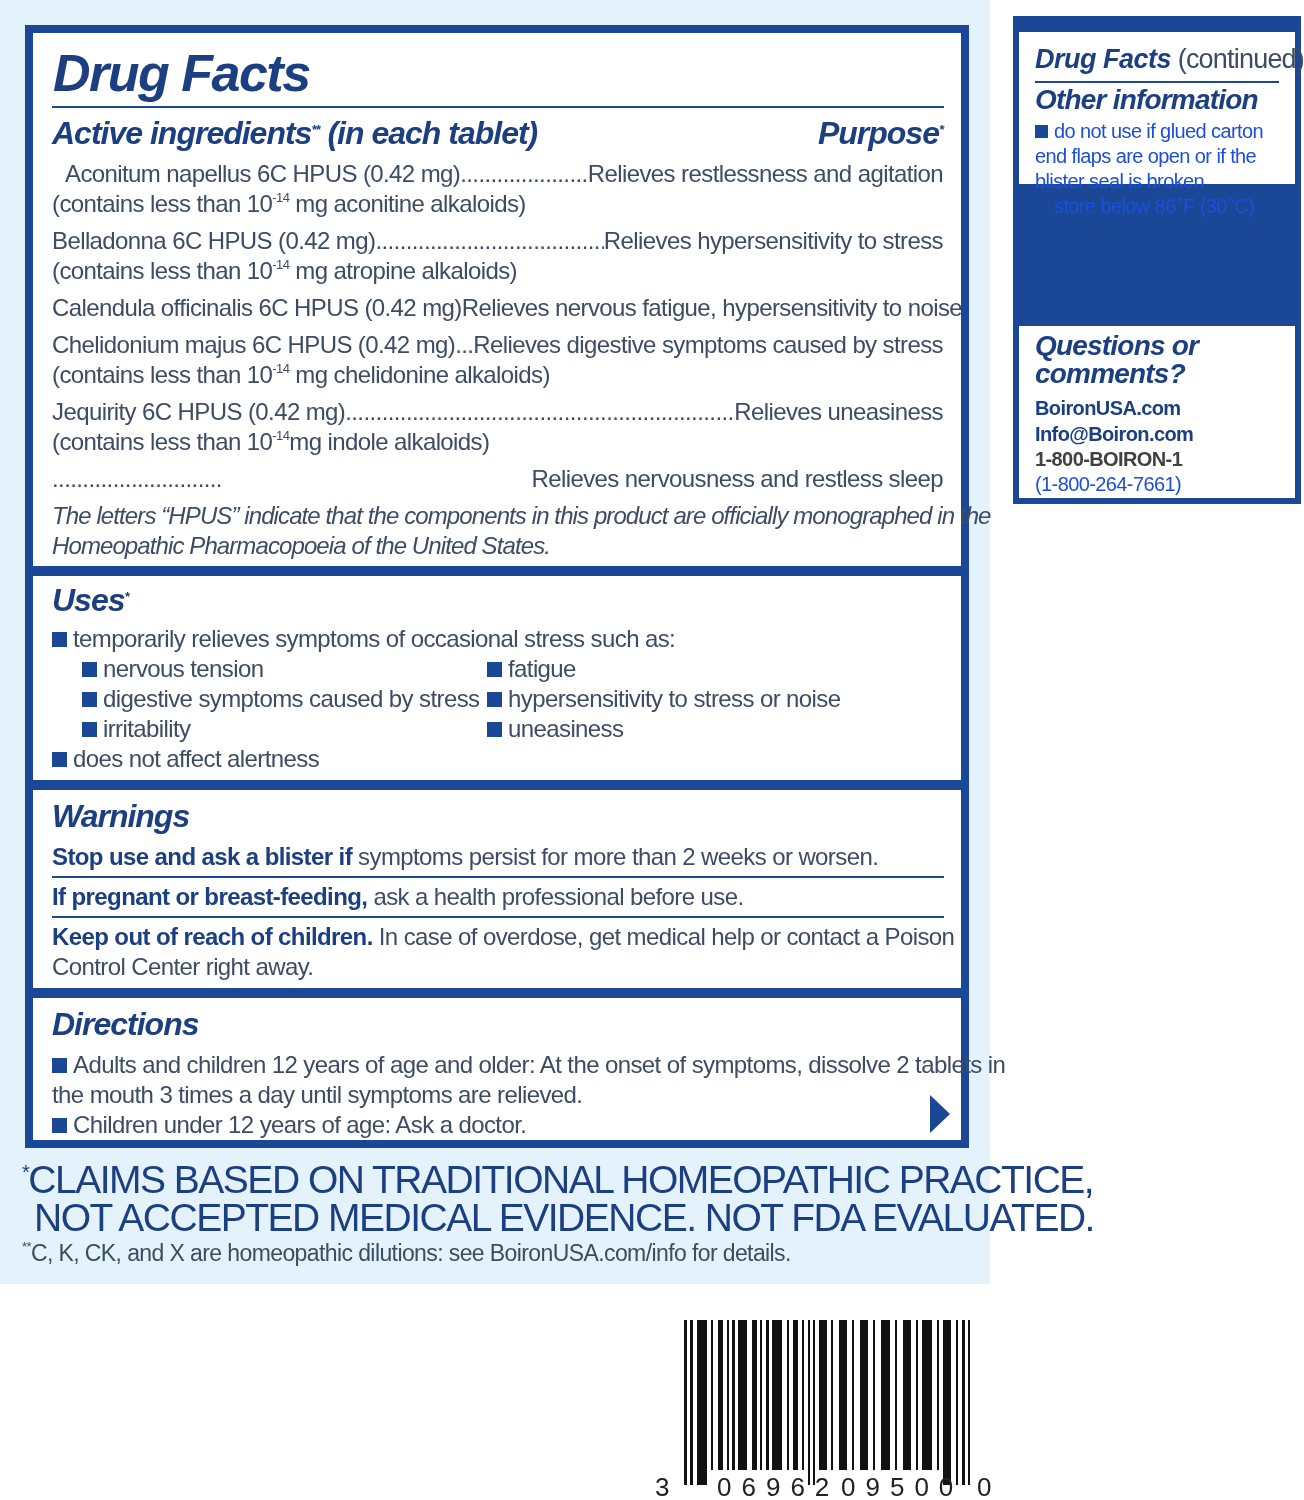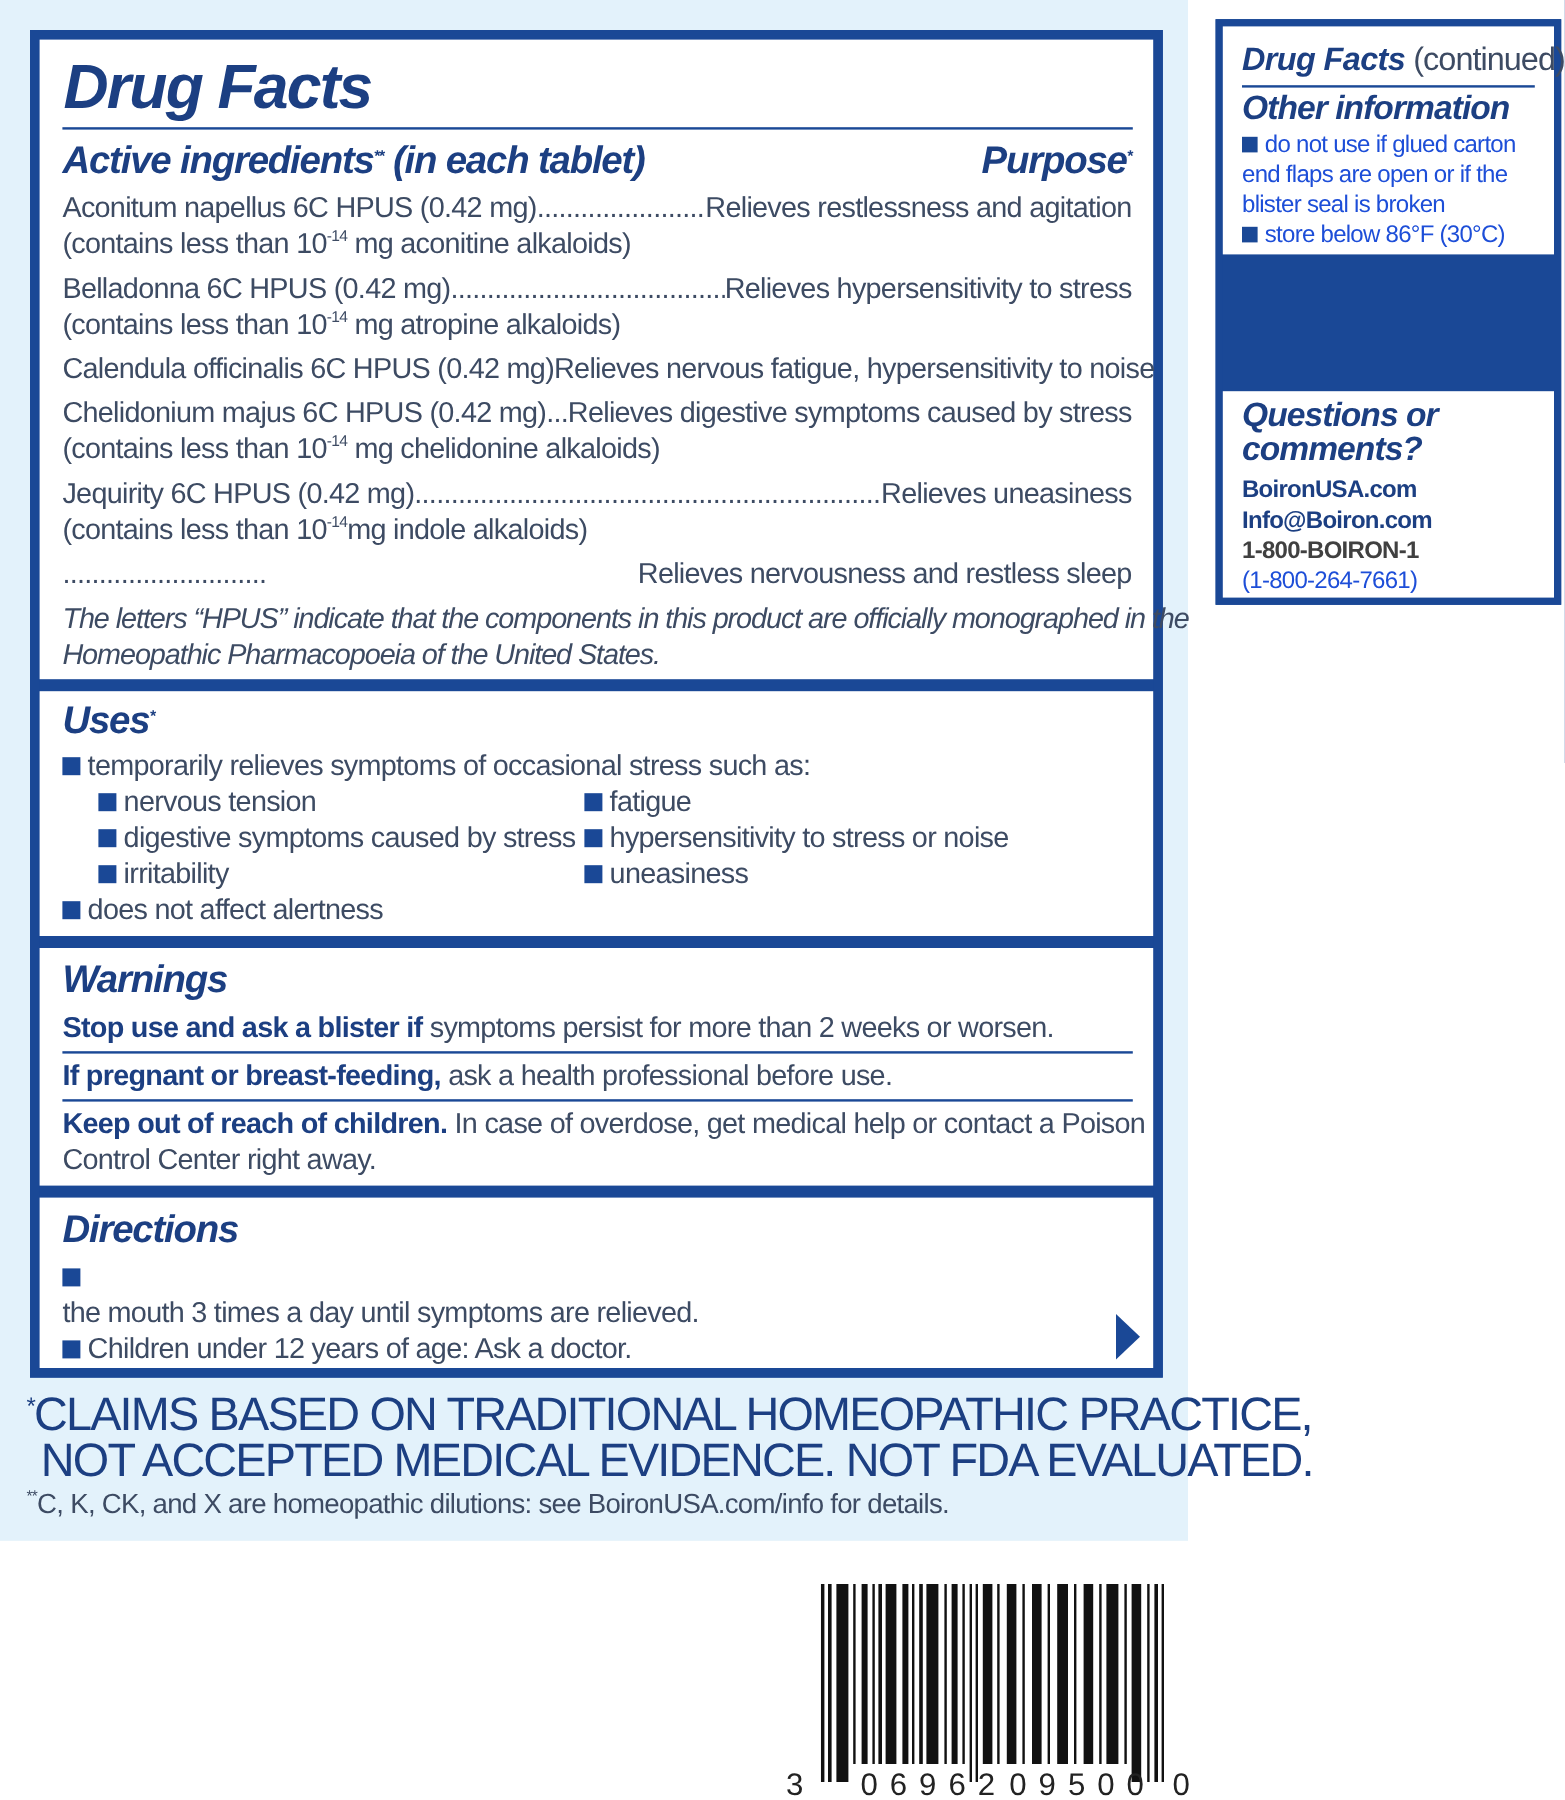--- a/index.html
+++ b/index.html
@@ -49,21 +49,21 @@
   <div class="section" style="top:0; height:533px;">
     <div class="h-title" style="position:absolute; left:20px; top:10px; font-size:52px; letter-spacing:-1.5px;">Drug Facts</div>
     <div class="rule" style="left:19px; top:73px; width:892px;"></div>
     <div class="h-title" style="position:absolute; left:19px; top:82px; font-size:32px; letter-spacing:-1px; white-space:nowrap;">
       <span>Active ingredients</span><sup>**</sup><span> (in each tablet)</span>
     </div>
     <div class="h-title" style="position:absolute; right:18px; top:82px; font-size:32px; letter-spacing:-1px; white-space:nowrap;">
       <span>Purpose</span><sup>*</sup>
     </div>
 
-    <div class="line" style="left:19px; right:18px; top:126px; display:flex;">
+    <div class="line" style="left:32px; right:18px; top:126px; display:flex;">
       <span>Aconitum napellus 6C HPUS (0.42 mg)</span>
       <span class="dots" style="flex:1; overflow:hidden;">.................................</span>
       <span>Relieves restlessness and agitation</span>
     </div>
     <div class="line" style="left:19px; top:156px;">
       <span>(contains less than 10</span><sup>-14</sup><span> mg aconitine alkaloids)</span>
     </div>
 
     <div class="line" style="left:19px; right:18px; top:193px; display:flex;">
       <span>Belladonna 6C HPUS (0.42 mg)</span>
@@ -135,39 +135,39 @@
     </div>
     <div class="rule" style="left:19px; top:126px; width:892px;"></div>
     <div class="line" style="left:19px; top:132px;">
       <b class="navy">Keep out of reach of children.</b><span> In case of overdose, get medical help or contact a Poison</span>
     </div>
     <div class="line" style="left:19px; top:162px;">Control Center right away.</div>
   </div>
 
   <div class="section" style="top:965px; height:142px;">
     <div class="h-title" style="position:absolute; left:19px; top:8px; font-size:32px; letter-spacing:-1px;">Directions</div>
-    <div class="line" style="left:19px; top:52px;"><span class="bullet"></span></div>
+    <div class="line" style="left:19px; top:52px;"><span class="bullet"></span><span>Adults and children 12 years of age and older: At the onset of symptoms, dissolve 2 tablets in</span></div>
     <div class="line" style="left:19px; top:82px;">the mouth 3 times a day until symptoms are relieved.</div>
     <div class="line" style="left:19px; top:112px;"><span class="bullet"></span><span>Children under 12 years of age: Ask a doctor.</span></div>
     <div style="position:absolute; left:897px; top:97px; width:0; height:0; border-top:19px solid transparent; border-bottom:19px solid transparent; border-left:20px solid #1a4896;"></div>
   </div>
 </div>
 
 <div class="claims" style="top:1160px;">
   <sup style="font-size:20px; vertical-align:14px;">*</sup><span>CLAIMS BASED ON TRADITIONAL HOMEOPATHIC PRACTICE,</span>
 </div>
 <div class="claims" style="top:1198px; left:34px;">
   <span>NOT ACCEPTED MEDICAL EVIDENCE. NOT FDA EVALUATED.</span>
 </div>
 <div class="footnote">
   <sup>**</sup><span>C, K, CK, and X are homeopathic dilutions: see BoironUSA.com/info for details.</span>
 </div>
 
 <div class="side-box">
-  <div class="side-sec" style="top:0; height:190px;text-align:center;">
+  <div class="side-sec" style="top:10px; height:152px;text-align:center;">
     <div style="position:absolute; left:16px; top:12px; white-space:nowrap; font-size:27px; letter-spacing:-0.8px;">
       <span class="h-title">Drug Facts</span><span style="color:#3d4b63;"> (continued)</span>
     </div>
     <div class="rule" style="left:16px; top:49px; width:244px;"></div>
     <div class="h-title" style="position:absolute; left:16px; top:52px; font-size:28px; letter-spacing:-0.8px; white-space:nowrap;">Other information</div>
     <div class="side-line" style="left:16px; top:87px;"><span class="bullet" style="width:13px;height:13px;"></span><span>do not use if glued carton</span></div>
     <div class="side-line" style="left:16px; top:112px;">end flaps are open or if the</div>
     <div class="side-line" style="left:16px; top:137px;">blister seal is broken</div>
     <div class="side-line" style="left:16px; top:162px;"><span class="bullet" style="width:13px;height:13px;"></span><span>store below 86°F (30°C)</span></div>
   </div>

